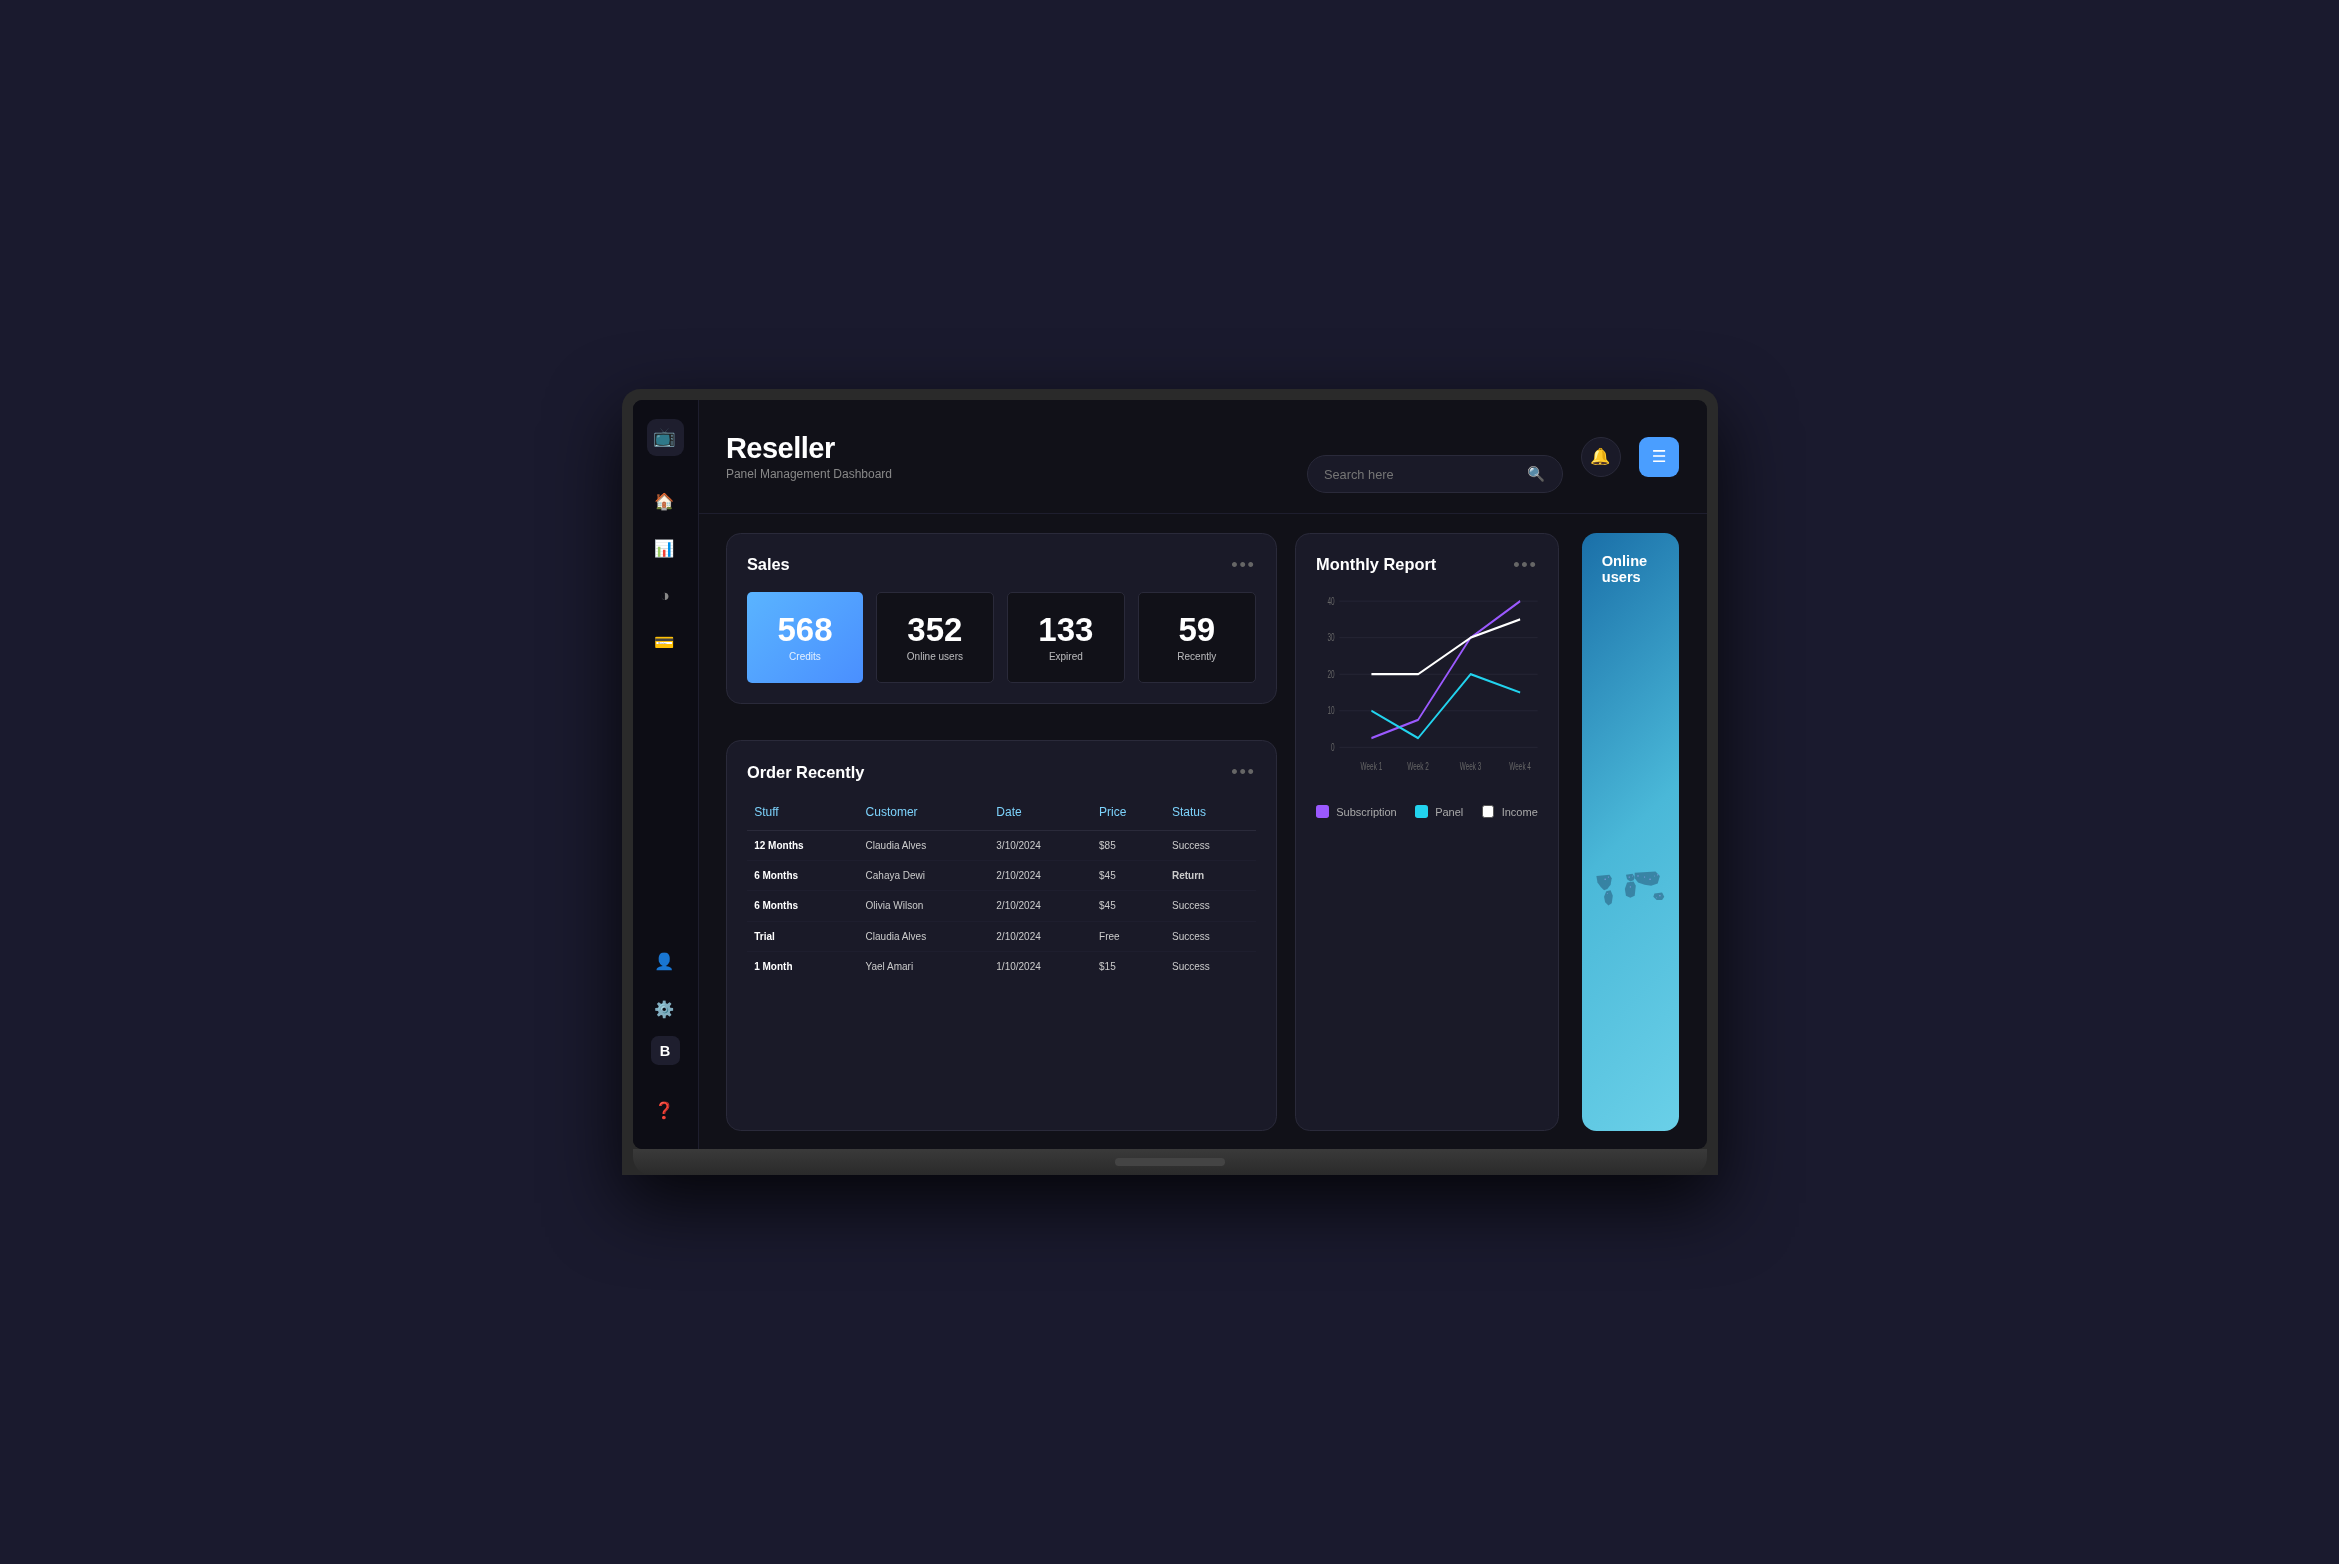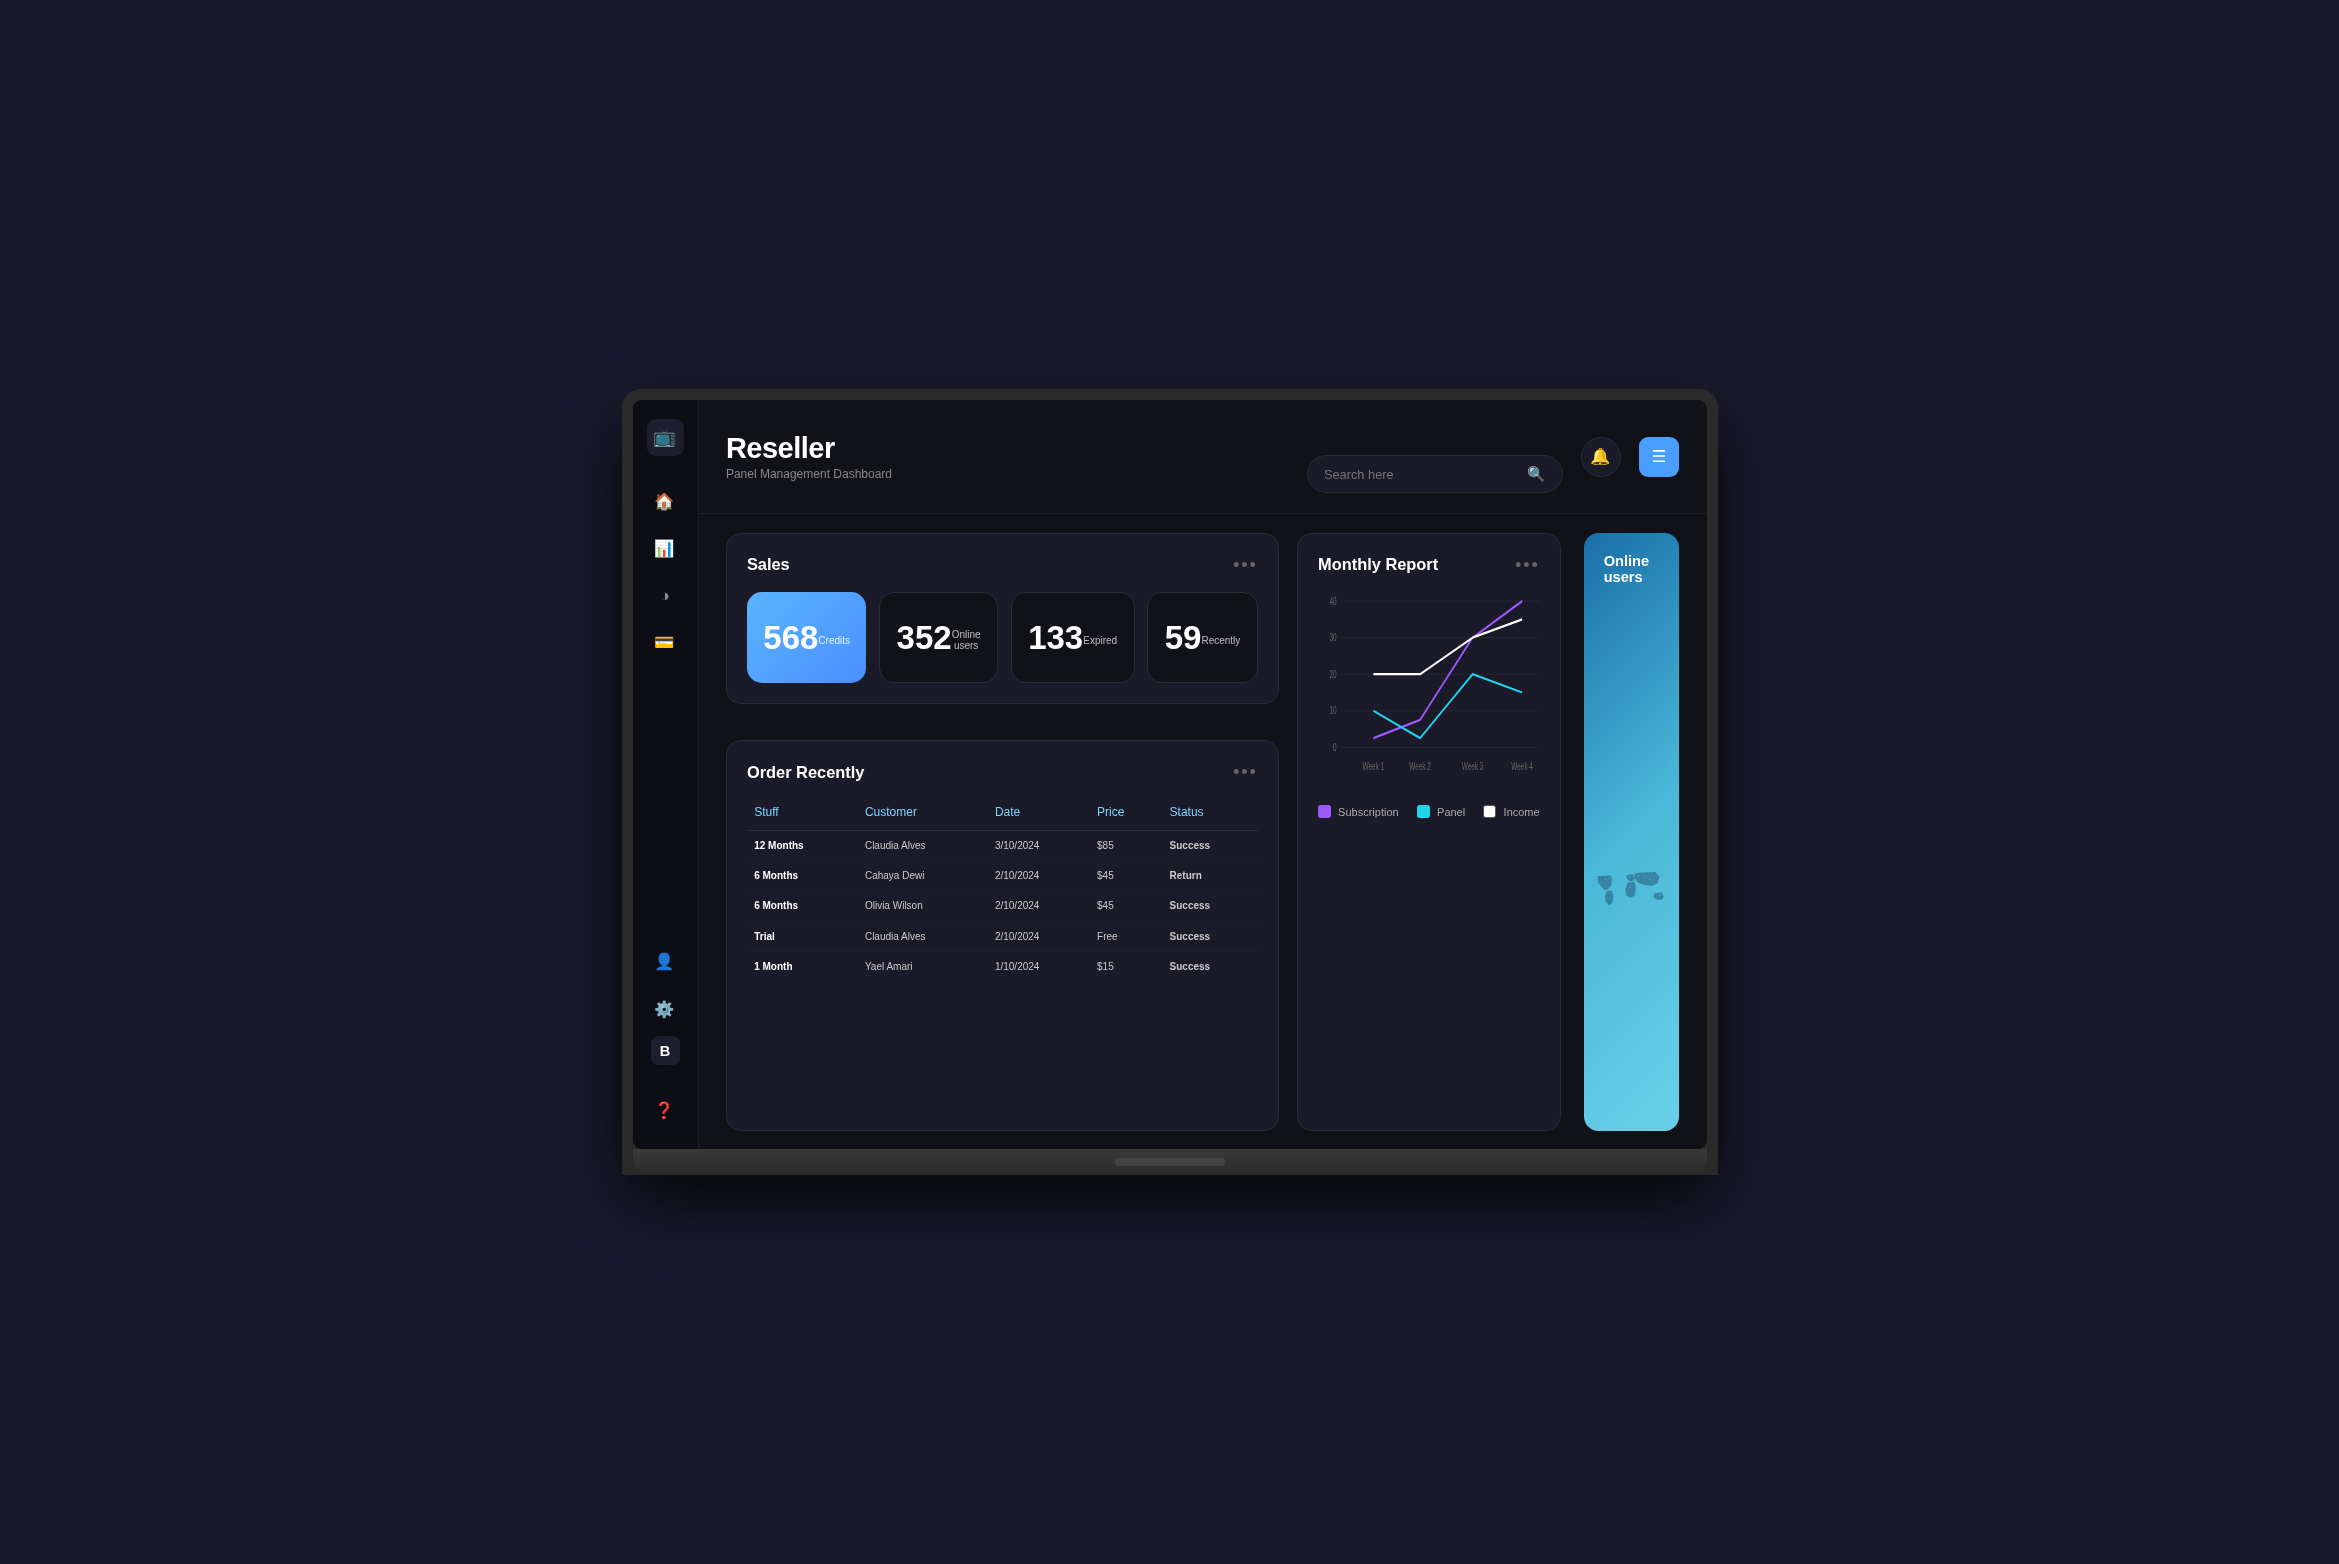--- a/index.html
+++ b/index.html
@@ -209,24 +209,24 @@
 
     
     .sales-stats {
       display: flex;
       gap: 12.8px;
     }
     .stat-box {
       flex: 1;
       background: #111118;
       border: 0.9px solid #2a2a3a;
-      border-radius: 15px;
+      border-radius: 5px;
       padding: 16.4px;
       display: flex;
-      flex-direction: row;
+      flex-direction: column;
       align-items: center;
       justify-content: center;
       min-height: 91px;
     }
     .stat-box.highlight {
       background: linear-gradient(135deg, #5ab4ff, #4a8fff);
       border: none;
     }
     .stat-number {
       font-size: 33px;
@@ -256,21 +256,21 @@
       border-bottom: 0.9px solid #2a2a3a;
     }
     .order-table td {
       padding: 9.1px 7.3px;
       font-size: 10px;
       color: #ccc;
       border-bottom: 0.9px solid #1e1e2e;
     }
     .order-table tr:last-child td { border-bottom: none; }
     .order-table td:first-child { font-weight: 600; color: #fff; }
-    .status-success { color: #22c55e; font-weight: 700; }
+    .status-success { color: #22c55e; font-weight: 400; }
     .status-return { color: #ef4444; font-weight: 600; }
 
     
     .chart-container {
       position: relative;
       height: 238px;
     }
     .chart-svg {
       width: 100%;
       height: 201px;

